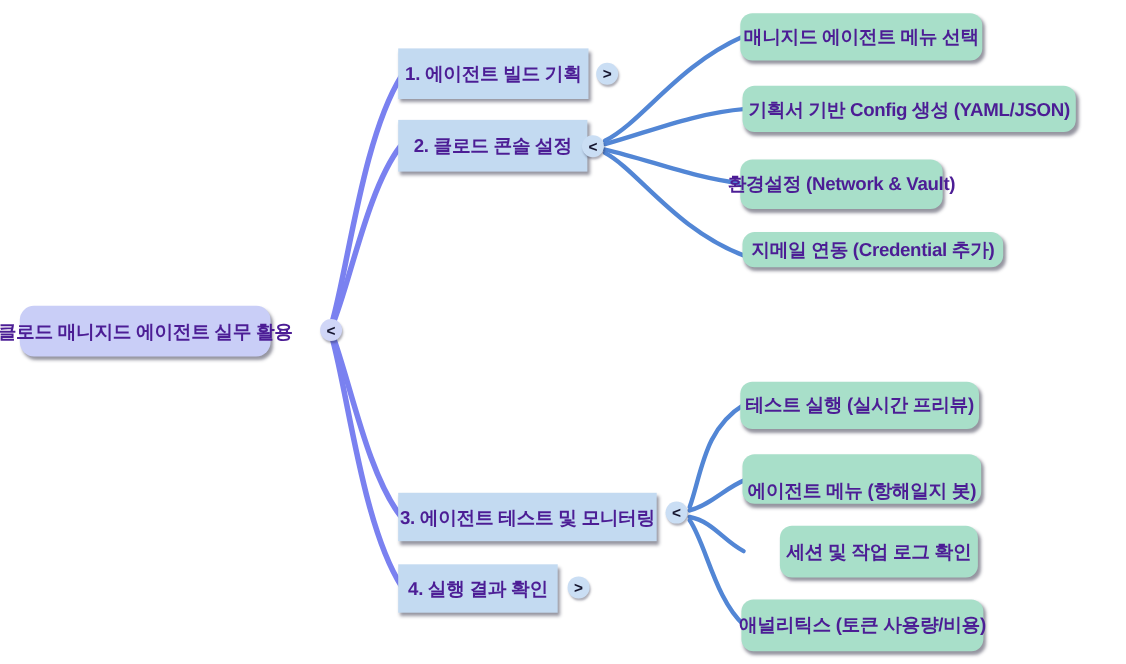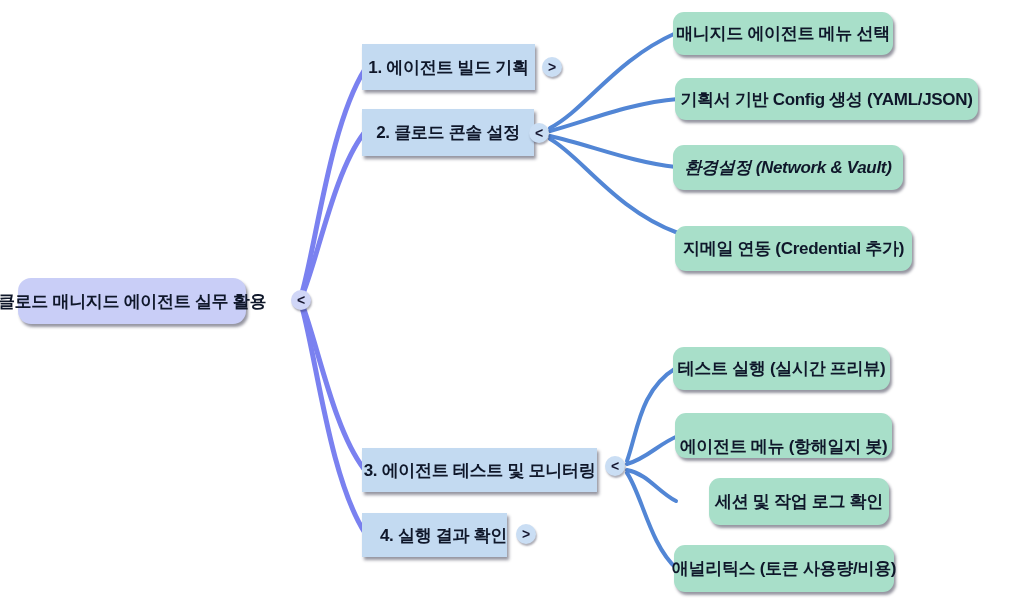--- a/index.html
+++ b/index.html
@@ -21,21 +21,21 @@
     width: 1024px; height: 604px;
   }
   .node {
     position: absolute;
     display: flex;
     align-items: center;
     justify-content: center;
     white-space: nowrap;
     font-weight: 700;
     font-size: 17px;
-    color: #0f172a;
+    color: #4c1d95;
     letter-spacing: -0.3px;
     box-sizing: border-box;
     cursor: pointer;
   }
   .node-root {
     background: #c9cef7;
     border-radius: 13px;
     box-shadow: 2px 3px 3px rgba(20,20,45,0.45);
   }
   .node-branch {
@@ -116,37 +116,37 @@
     <span>&lt;</span>
   </div>
 
   <div class="node node-branch" style="left:362px; top:448px; width:235px; height:44px;">
     <span>3. 에이전트 테스트 및 모니터링</span>
   </div>
   <div class="toggle toggle-branch" style="left:605px; top:456px;">
     <span>&lt;</span>
   </div>
 
-  <div class="node node-branch" style="left:362px; top:513px; width:145px; height:44px;justify-content:flex-end;">
+  <div class="node node-branch" style="left:362px; top:513px; width:145px; height:44px;">
     <span>4. 실행 결과 확인</span>
   </div>
   <div class="toggle toggle-branch" style="left:516px; top:524px;">
     <span>&gt;</span>
   </div>
 
   <div class="node node-leaf" style="left:673px; top:12px; width:220px; height:43px;">
     <span>매니지드 에이전트 메뉴 선택</span>
   </div>
   <div class="node node-leaf" style="left:675px; top:78px; width:303px; height:42px;text-align:right;">
     <span>기획서 기반 Config 생성 (YAML/JSON)</span>
   </div>
-  <div class="node node-leaf" style="left:673px; top:145px; width:230px; height:45px;font-style:italic;">
+  <div class="node node-leaf" style="left:673px; top:145px; width:184px; height:45px;">
     <span>환경설정 (Network &amp; Vault)</span>
   </div>
-  <div class="node node-leaf" style="left:675px; top:211px; width:237px; height:45px;margin-top:15px;">
+  <div class="node node-leaf" style="left:675px; top:211px; width:237px; height:32px;">
     <span>지메일 연동 (Credential 추가)</span>
   </div>
 
   <div class="node node-leaf" style="left:673px; top:347px; width:217px; height:43px;">
     <span>테스트 실행 (실시간 프리뷰)</span>
   </div>
   <div class="node node-leaf" style="left:675px; top:413px; width:217px; height:45px;align-items:flex-end;">
     <span>에이전트 메뉴 (항해일지 봇)</span>
   </div>
   <div class="node node-leaf" style="left:673px; top:478px; width:180px; height:47px;margin-left:36px;">

